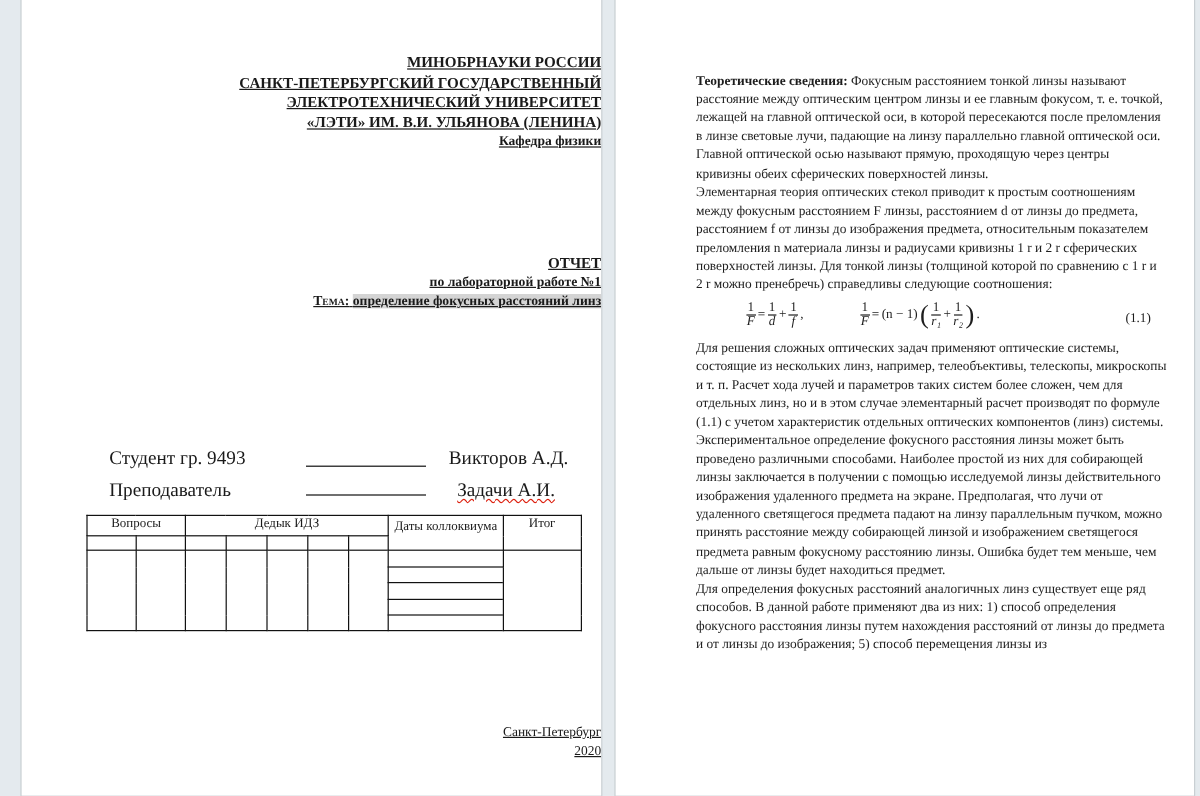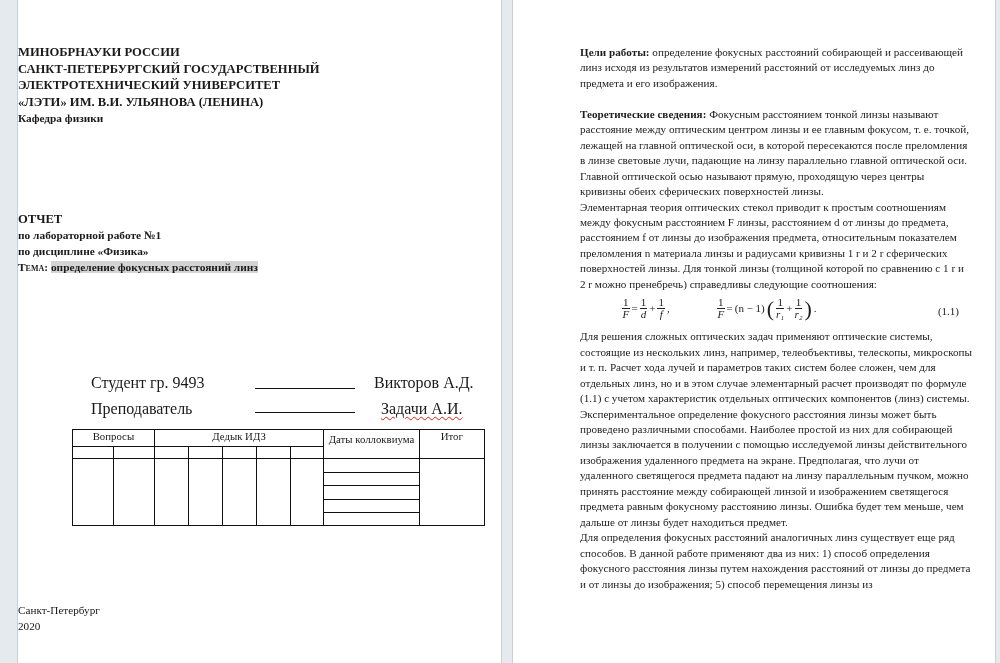--- a/index.html
+++ b/index.html
@@ -12,21 +12,21 @@
   }
   .page {
     position:absolute; top:0; height:663px; background:#ffffff;
     box-shadow: 0 0 0 1px #c9cfd3;
     overflow:hidden;
   }
   #page-left { left:18px; width:483px; }
   #page-right { left:513px; width:482px; }
 
   
-  .center { text-align:left; }
+  .center { text-align:right;text-decoration:underline; }
   .hdr { position:absolute; left:0; width:100%; top:44px; font-weight:bold; font-size:12.6px; line-height:16.5px; }
   .hdr .sub { font-size:11.3px; }
   .report { position:absolute; left:0; width:100%; top:211px; font-weight:bold; line-height:16px; }
   .report .big { font-size:12.6px; }
   .report .small { font-size:11.4px; }
   .theme-label { font-variant:small-caps; }
   .hl { background:#d4d4d4; }
 
   .sig { position:absolute; font-size:16px; }
   .sig-line { position:absolute; height:0; border-top:1px solid #111; width:100px; }
@@ -65,21 +65,20 @@
     <div>МИНОБРНАУКИ РОССИИ</div>
     <div>САНКТ-ПЕТЕРБУРГСКИЙ ГОСУДАРСТВЕННЫЙ</div>
     <div>ЭЛЕКТРОТЕХНИЧЕСКИЙ УНИВЕРСИТЕТ</div>
     <div>«ЛЭТИ» ИМ. В.И. УЛЬЯНОВА (ЛЕНИНА)</div>
     <div class="sub">Кафедра физики</div>
   </div>
 
   <div class="report center">
     <div class="big">ОТЧЕТ</div>
     <div class="small">по лабораторной работе №1</div>
-    <div class="small">по дисциплине «Физика»</div>
     <div class="small">
       <span class="theme-label">Тема:</span>
       <span class="hl">определение фокусных расстояний линз</span>
     </div>
   </div>
 
   <div class="sig" style="left:73px; top:374px;">Студент гр. 9493</div>
   <div class="sig-line" style="left:237px; top:388px;"></div>
   <div class="sig" style="left:356px; top:374px;text-align:center;">Викторов А.Д.</div>
 
@@ -142,24 +141,20 @@
     </table>
 
   <div class="city center">
     <div>Санкт-Петербург</div>
     <div>2020</div>
   </div>
 </div>
 
 <div class="page" id="page-right">
   <div class="body-text">
-    <p>
-      <b>Цели работы:</b>
-      <span>определение фокусных расстояний собирающей и рассеивающей линз исходя из результатов измерений расстояний от исследуемых линз до предмета и его изображения.</span>
-    </p>
     <div class="gap"></div>
     <p>
       <b>Теоретические сведения:</b>
       <span>Фокусным расстоянием тонкой линзы называют расстояние между оптическим центром линзы и ее главным фокусом, т. е. точкой, лежащей на главной оптической оси, в которой пересекаются после преломления в линзе световые лучи, падающие на линзу параллельно главной оптической оси. Главной оптической осью называют прямую, проходящую через центры кривизны обеих сферических поверхностей линзы.</span>
     </p>
     <p>Элементарная теория оптических стекол приводит к простым соотношениям между фокусным расстоянием F линзы, расстоянием d от линзы до предмета, расстоянием f от линзы до изображения предмета, относительным показателем преломления n материала линзы и радиусами кривизны 1 r и 2 r сферических поверхностей линзы. Для тонкой линзы (толщиной которой по сравнению с 1 r и 2 r можно пренебречь) справедливы следующие соотношения:</p>
 
     <div class="formula">
       <div class="fpart" style="left:42px;">
         <span class="frac">

